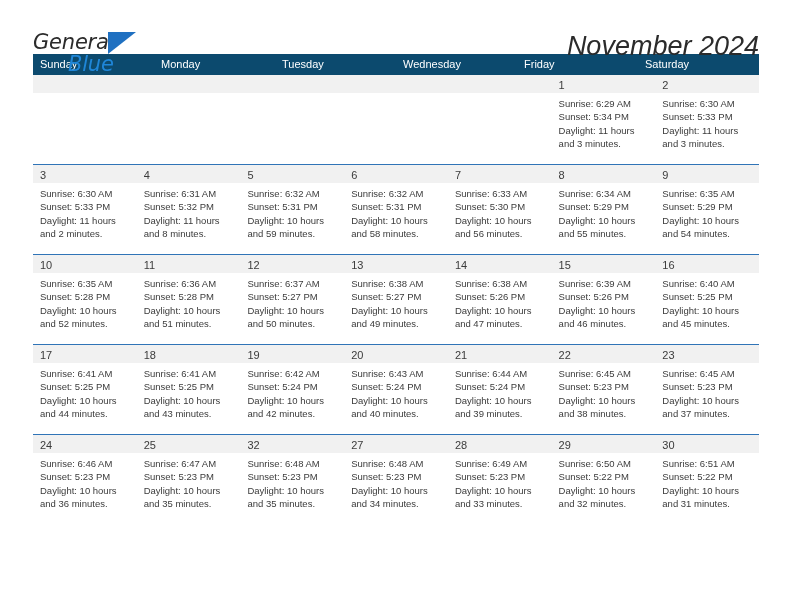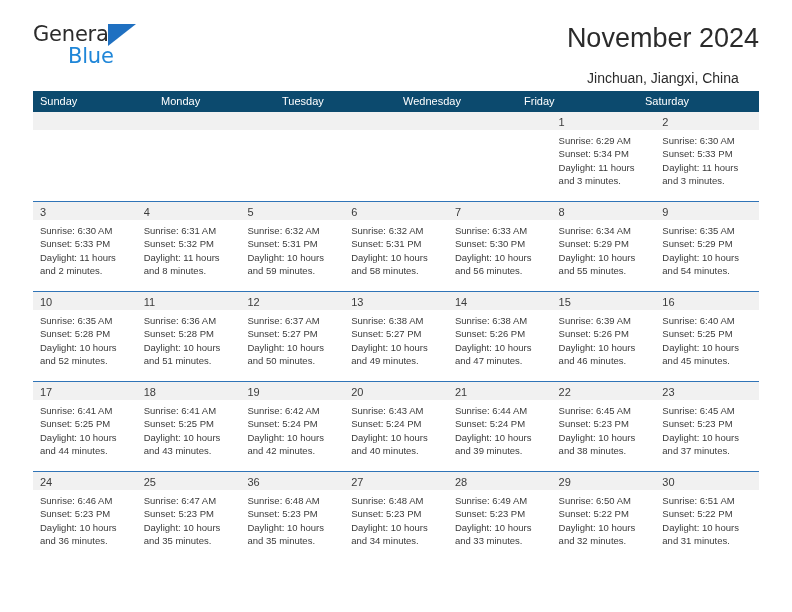--- a/index.html
+++ b/index.html
@@ -17,26 +17,27 @@
   .page {
     position: relative;
     width: 792px;
     height: 612px;
     box-sizing: border-box;
     padding: 0 33px;
   }
 
   
   .header {
-    height: 91px;
-    padding-top: 22px;
+    height: 54px;
+    padding-top: 30px;
     box-sizing: border-box;
     display: flex;
     align-items: flex-start;
     justify-content: space-between;
+    font-style: italic;
   }
   .logo {
     position: relative;
     width: 120px;
     height: 48px;
     user-select: none;
   }
   .logo-general {
     position: absolute;
     left: 0;
@@ -417,21 +418,21 @@
           <div class="day-cell">
             <div class="daynum-band"><span class="daynum">25</span></div>
             <div class="day-body">
               <div class="day-line">Sunrise: 6:47 AM</div>
               <div class="day-line">Sunset: 5:23 PM</div>
               <div class="day-line">Daylight: 10 hours</div>
               <div class="day-line">and 35 minutes.</div>
             </div>
           </div>
           <div class="day-cell">
-            <div class="daynum-band"><span class="daynum">36</span></div>
+            <div class="daynum-band"><span class="daynum">32</span></div>
             <div class="day-body">
               <div class="day-line">Sunrise: 6:48 AM</div>
               <div class="day-line">Sunset: 5:23 PM</div>
               <div class="day-line">Daylight: 10 hours</div>
               <div class="day-line">and 35 minutes.</div>
             </div>
           </div>
           <div class="day-cell">
             <div class="daynum-band"><span class="daynum">27</span></div>
             <div class="day-body">

